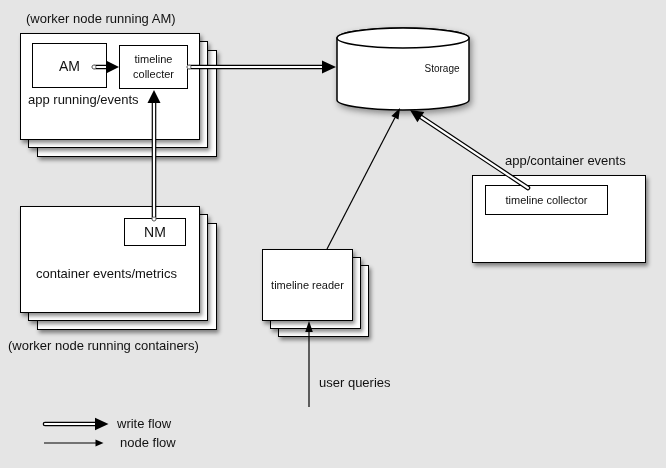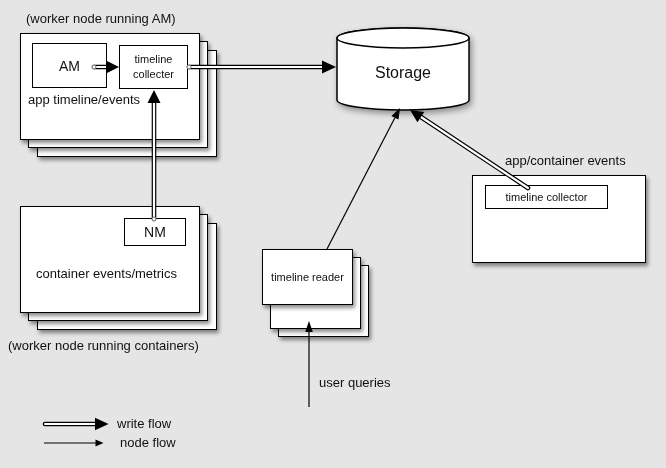--- a/index.html
+++ b/index.html
@@ -5,21 +5,21 @@
   html,body{margin:0;padding:0;background:#fff;}
   .canvas{
     position:relative;width:666px;height:468px;background:#e5e5e5;overflow:hidden;
     font-family:"Liberation Sans",sans-serif;color:#111;
   }
   .box{position:absolute;background:#fff;border:1.5px solid #000;box-sizing:border-box;}
   .shadow{box-shadow:2px 3px 4px rgba(0,0,0,0.45);}
   .center{display:flex;align-items:center;justify-content:center;text-align:center;}
   .inner{font-size:11px;line-height:1.35;}
   .lbl{position:absolute;font-size:13px;line-height:1.25;white-space:nowrap;}
-  .lbl14{font-size:16px;}
+  .lbl14{font-size:10px;padding-left:39px;}
   .wide-center{text-align:center;}
   svg.overlay{position:absolute;left:0;top:0;z-index:5;pointer-events:none;}
   .above{z-index:6;}
   .wb{stroke:#000;stroke-width:4.6;stroke-linecap:round;fill:none;}
   .ww{stroke:#fff;stroke-width:2.2;stroke-linecap:round;fill:none;}
   .rl{stroke:#000;stroke-width:1.2;fill:none;}
   .hd{fill:#000;stroke:none;}
   .dot{fill:#fff;stroke:#777;stroke-width:1;}
   .cylshape{fill:#fff;stroke:#000;stroke-width:1.5;}
   .cyl{filter:drop-shadow(2px 3px 3px rgba(0,0,0,0.40));}
@@ -29,36 +29,36 @@
 
 <div class="canvas">
 
   <div class="lbl" style="left:26px;top:11px;">(worker node running AM)</div>
 
   <div class="box shadow" style="left:37px;top:50px;width:180px;height:107px;"></div>
   <div class="box shadow" style="left:28px;top:41px;width:180px;height:107px;"></div>
   <div class="box shadow" style="left:20px;top:33px;width:180px;height:107px;"></div>
   <div class="box center" style="left:32px;top:43px;width:75px;height:45px;font-size:14px;">AM</div>
   <div class="box center inner" style="left:119px;top:45px;width:69px;height:44px;">timeline collecter</div>
-  <div class="lbl" style="left:28px;top:92px;">app timeline/events</div>
+  <div class="lbl" style="left:28px;top:92px;">app running/events</div>
 
   <div class="box shadow" style="left:37px;top:223px;width:180px;height:107px;"></div>
   <div class="box shadow" style="left:28px;top:214px;width:180px;height:107px;"></div>
   <div class="box shadow" style="left:20px;top:206px;width:180px;height:107px;"></div>
   <div class="box center" style="left:124px;top:218px;width:62px;height:28px;font-size:14px;">NM</div>
   <div class="lbl" style="left:36px;top:266px;">container events/metrics</div>
   <div class="lbl" style="left:8px;top:338px;">(worker node running containers)</div>
 
   <div class="box shadow" style="left:472px;top:175px;width:174px;height:88px;"></div>
-  <div class="box center inner" style="left:485px;top:185px;width:123px;height:24px;white-space:nowrap;">timeline collector</div>
+  <div class="box center inner" style="left:485px;top:185px;width:123px;height:30px;white-space:nowrap;">timeline collector</div>
   <div class="lbl" style="left:505px;top:153px;">app/container events</div>
 
   <div class="box shadow" style="left:278px;top:265px;width:91px;height:72px;"></div>
   <div class="box shadow" style="left:270px;top:257px;width:91px;height:72px;"></div>
-  <div class="box shadow center inner" style="left:262px;top:249px;width:91px;height:56px;">timeline reader</div>
+  <div class="box shadow center inner" style="left:262px;top:249px;width:91px;height:72px;">timeline reader</div>
   <div class="lbl" style="left:319px;top:375px;">user queries</div>
 
   <div class="lbl" style="left:117px;top:416px;">write flow</div>
   <div class="lbl" style="left:120px;top:435px;">node flow</div>
 
   <svg class="overlay" width="666" height="468" viewBox="0 0 666 468">
 
     <g class="cyl">
       <path class="cylshape" d="M337 38 L337 100 A66 10 0 0 0 469 100 L469 38 A66 10 0 0 0 337 38 Z"></path>
       <ellipse class="cylshape" cx="403" cy="38" rx="66" ry="10"></ellipse>

